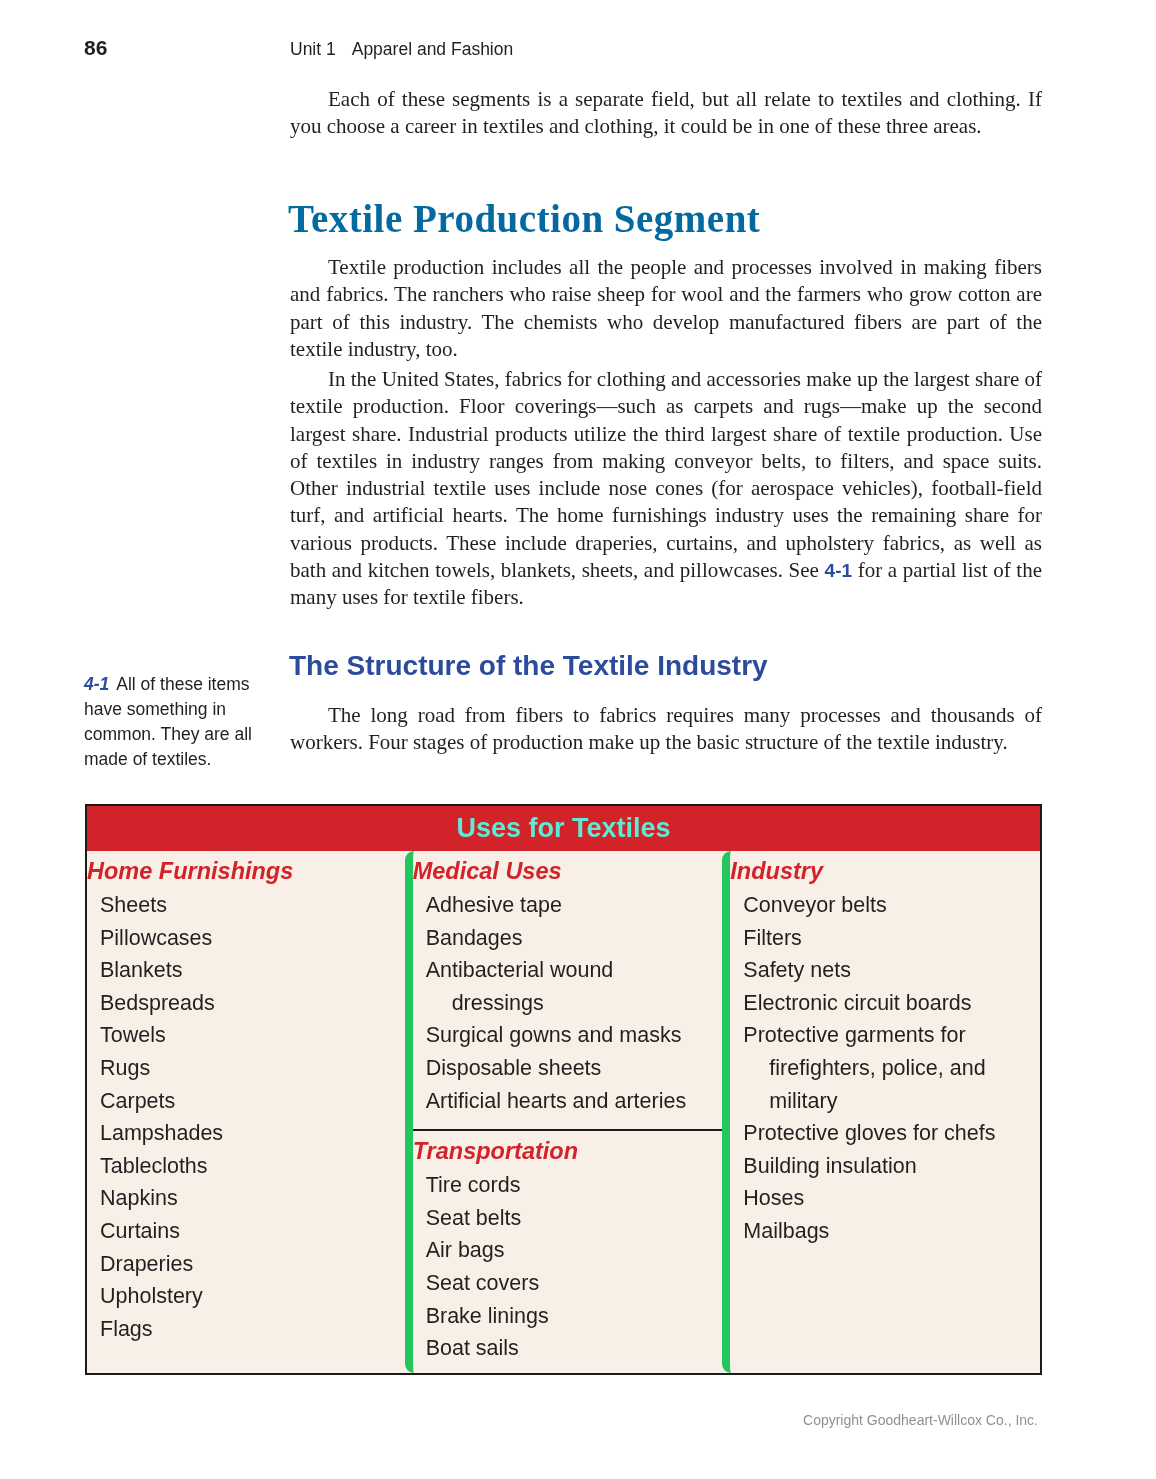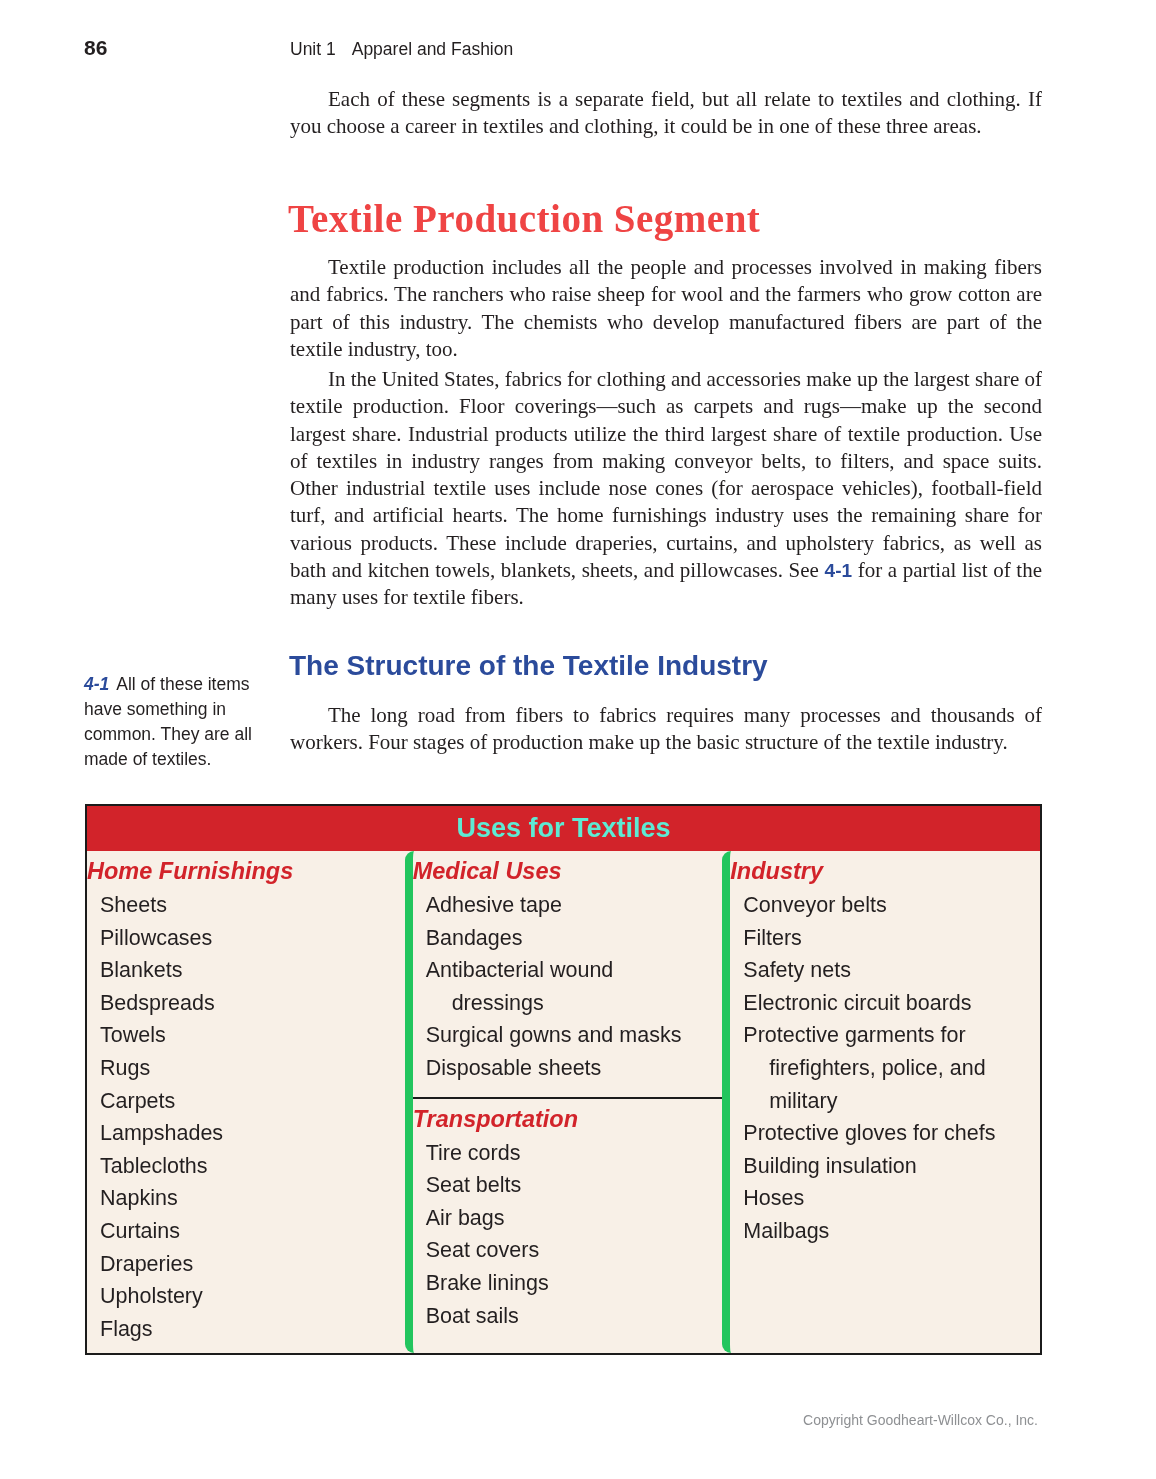--- a/index.html
+++ b/index.html
@@ -41,21 +41,21 @@
   .para3 { top: 702px; }
   .ref {
     font-family: "Liberation Sans", sans-serif;
     font-weight: bold; font-size: 19px; color: #2B4B9B;
   }
 
   .main-title {
     position: absolute; left: 288px; top: 196px; margin: 0;
     font-family: "Liberation Serif", serif;
     font-weight: bold; font-size: 39px; letter-spacing: 0.5px;
-    color: #ef4444;
+    color: #0369a1;
   }
   .sub-title {
     position: absolute; left: 289px; top: 650px; margin: 0;
     font-family: "Liberation Sans", sans-serif;
     font-weight: bold; font-size: 28px;
     color: #2B4B9B;
   }
 
   
   .figure-caption {
@@ -161,20 +161,21 @@
 
       <div class="col">
         <div class="subcol-top">
           <div class="col-header">Medical Uses</div>
           <ul>
             <li>Adhesive tape</li>
             <li>Bandages</li>
             <li class="wrap-narrow">Antibacterial wound dressings</li>
             <li>Surgical gowns and masks</li>
             <li>Disposable sheets</li>
+            <li>Artificial hearts and arteries</li>
           </ul>
         </div>
         <div>
           <div class="col-header">Transportation</div>
           <ul>
             <li>Tire cords</li>
             <li>Seat belts</li>
             <li>Air bags</li>
             <li>Seat covers</li>
             <li>Brake linings</li>

